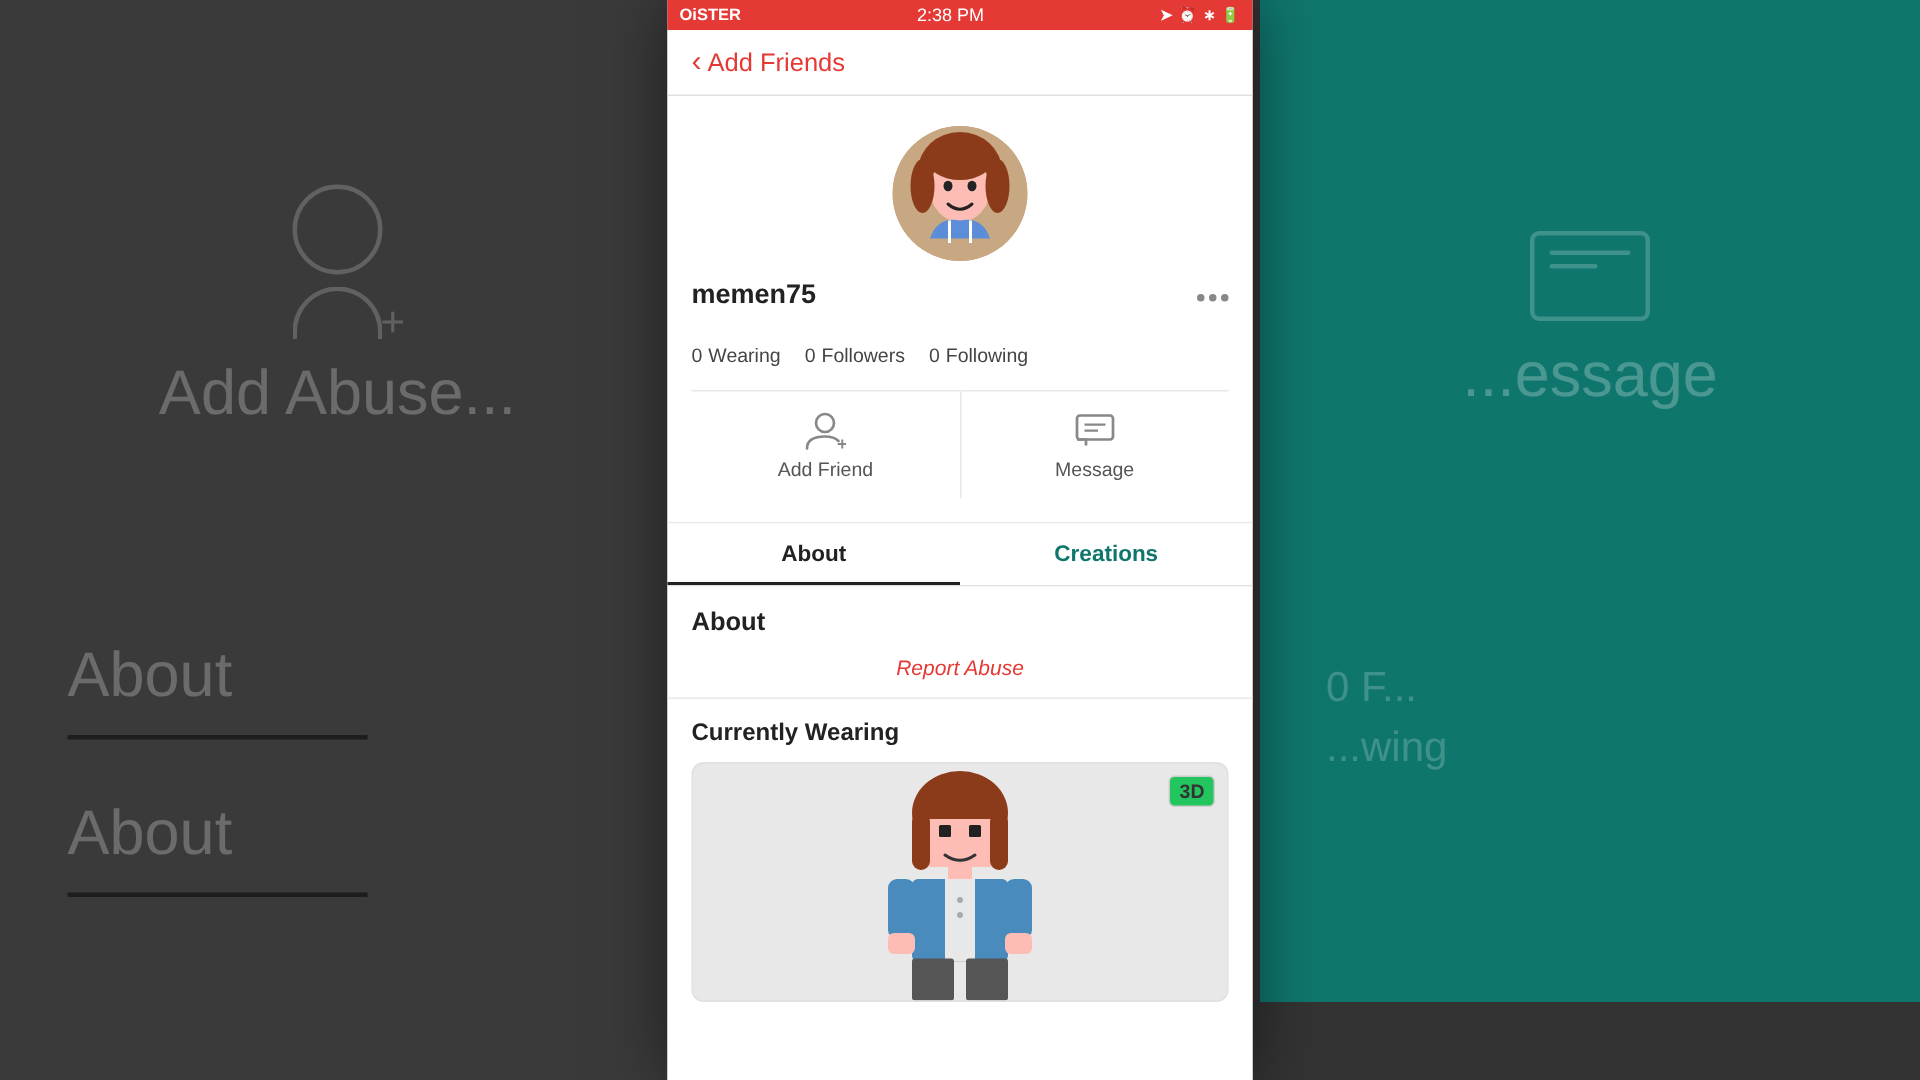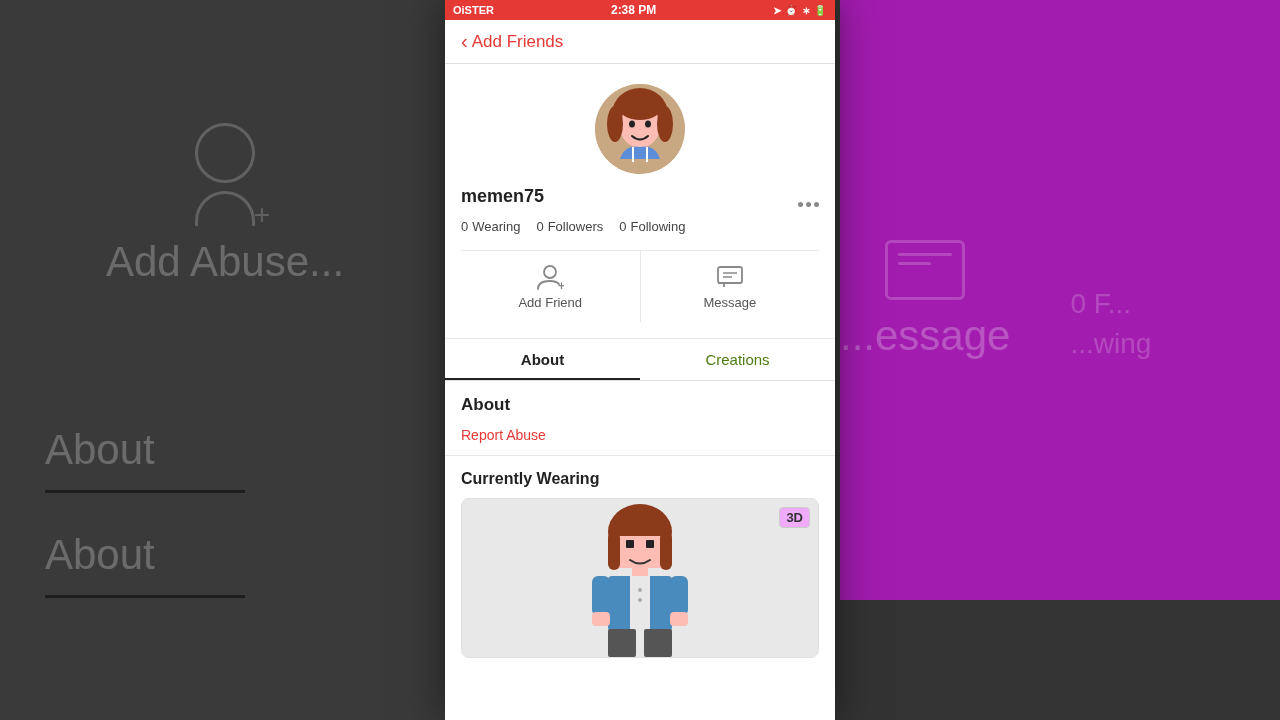--- a/index.html
+++ b/index.html
@@ -24,24 +24,24 @@
       align-items: center;
       justify-content: center;
       gap: 30px;
     }
 
     .bg-right {
       position: absolute;
       right: 0;
       top: 0;
       width: 440px;
-      height: 600px;
-      background: #a21caf;
-      display: flex;
-      flex-direction: row;
+      height: 668px;
+      background: #0f766e;
+      display: flex;
+      flex-direction: column;
       align-items: center;
       justify-content: center;
       gap: 30px;
     }
 
     .bg-text-large {
       color: rgba(255,255,255,0.25);
       font-size: 42px;
       font-weight: 400;
     }
@@ -215,22 +215,22 @@
     }
 
     .avatar-svg {
       width: 100%;
       height: 100%;
     }
 
     .profile-info-row {
       display: flex;
       justify-content: space-between;
-      align-items: flex-end;
-      margin-bottom: 12px;
+      align-items: center;
+      margin-bottom: 22px;
     }
 
     .username {
       font-size: 18px;
       font-weight: 600;
       color: #222;
     }
 
     .more-dots {
       display: flex;
@@ -296,22 +296,23 @@
       background: #fff;
       flex-shrink: 0;
     }
 
     .tab-item {
       flex: 1;
       padding: 12px 0;
       text-align: center;
       font-size: 15px;
       cursor: pointer;
-      color: #4d7c0f;
+      color: #0f766e;
       position: relative;
+      font-weight: bold;
     }
 
     .tab-item.active {
       color: #222;
       font-weight: 600;
     }
 
     .tab-item.active::after {
       content: '';
       position: absolute;
@@ -334,24 +335,25 @@
     }
 
     .about-title {
       font-size: 17px;
       font-weight: 600;
       color: #222;
     }
 
     .divider-row {
       display: flex;
-      justify-content: flex-start;
+      justify-content: center;
       align-items: center;
       padding: 4px 16px 12px;
       border-bottom: 1px solid #e8e8e8;
+      font-style: italic;
     }
 
     .report-abuse {
       color: #e53935;
       font-size: 14px;
       cursor: pointer;
     }
 
     .section-header {
       padding: 14px 16px 10px;
@@ -370,21 +372,21 @@
       overflow: hidden;
       position: relative;
       background: #e8e8e8;
       height: 160px;
     }
 
     .three-d-badge {
       position: absolute;
       top: 8px;
       right: 8px;
-      background: #f0abfc;
+      background: #22c55e;
       border: 1px solid #ccc;
       border-radius: 4px;
       padding: 2px 6px;
       font-size: 13px;
       font-weight: 600;
       color: #333;
     }
 
     
     .character-area {
@@ -446,21 +448,21 @@
     <div class="status-left">
       <div class="signal-bars">
         <div class="signal-bar" style="height:4px;"></div>
         <div class="signal-bar" style="height:7px;"></div>
         <div class="signal-bar" style="height:10px;"></div>
         <div class="signal-bar" style="height:12px;"></div>
       </div>
       <span>OiSTER</span>
       <span>📶</span>
     </div>
-    <div style="font-size:12px;font-weight:700;">2:38 PM</div>
+    <div style="font-size:12px;font-weight:400;">2:38 PM</div>
     <div class="status-right">
       <span style="font-size:10px;">➤</span>
       <span style="font-size:10px;">⏰</span>
       <span style="font-size:10px;">∗</span>
       <span style="font-size:10px;">🔋</span>
     </div>
   </div>
 
   <div class="nav-bar">
     <div class="back-button">

